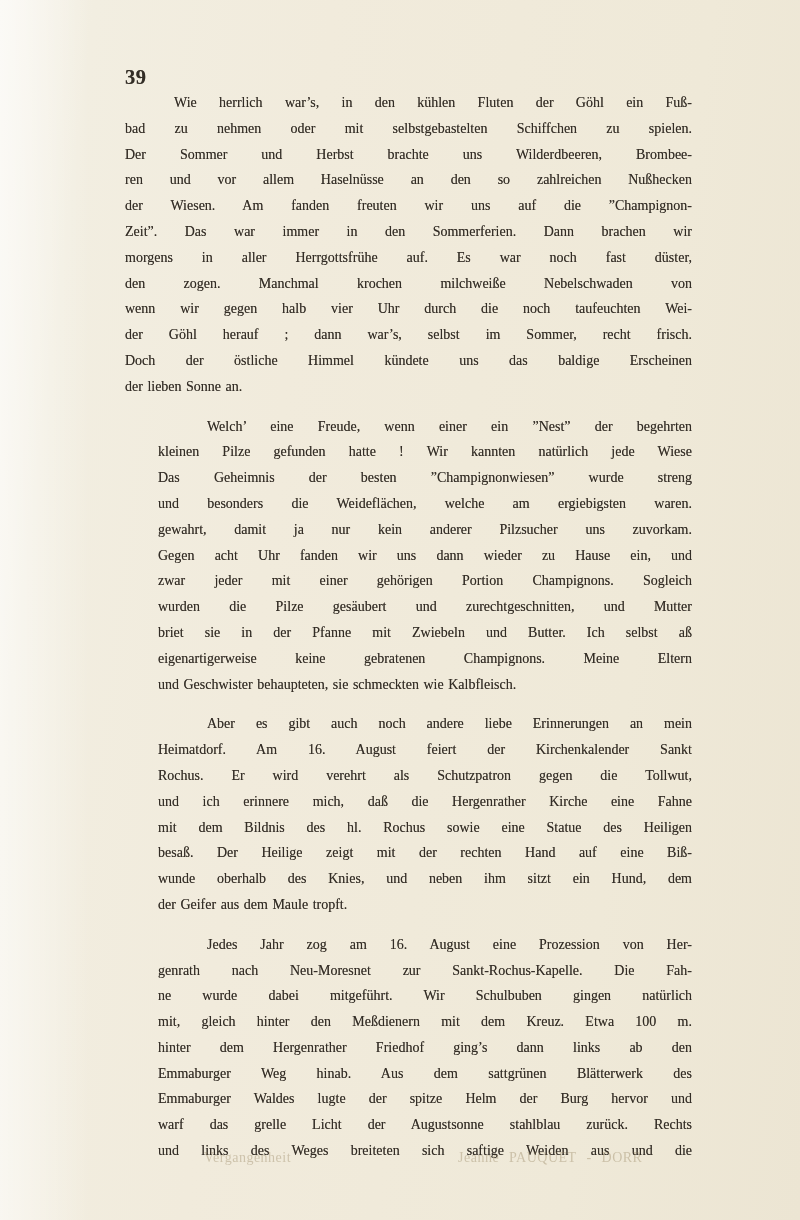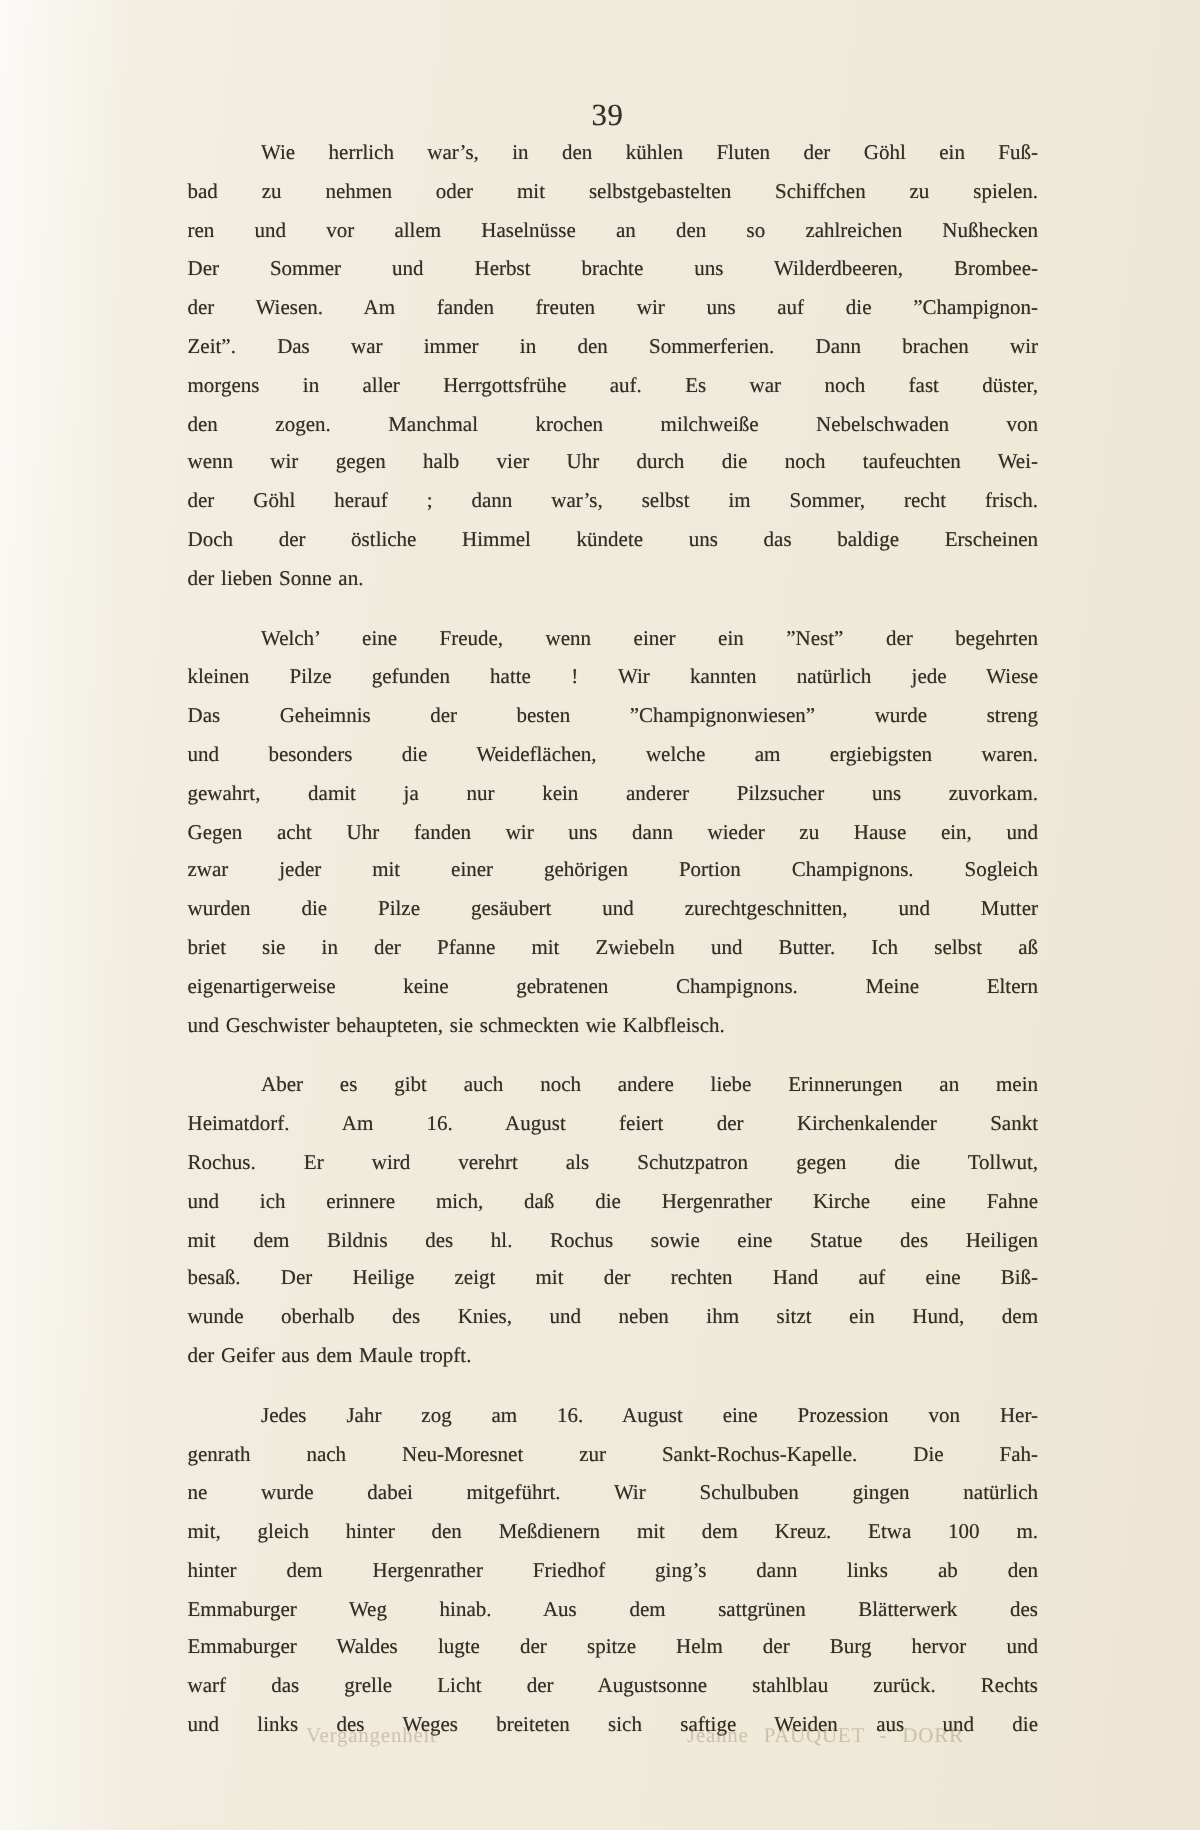--- a/index.html
+++ b/index.html
@@ -27,34 +27,35 @@
     top: 0; left: 0;
     width: 90px; height: 100%;
     background: linear-gradient(to right, rgba(255,255,255,0.55), rgba(255,255,255,0));
     pointer-events: none;
   }
   .page-number {
     position: absolute;
     top: 66px;
     left: 125px;
     width: 560px;
-    text-align: center;
+    text-align: left;
     font-size: 20.5px;
-    font-weight: normal;
+    font-weight: bold;
     letter-spacing: 0.5px;
     text-shadow: 0 0 0.5px rgba(45,38,30,0.55);
   }
   .text-block {
     position: absolute;
     top: 90px;
     left: 125px;
     width: 567px;
   }
   .paragraph + .paragraph {
     margin-top: 14px;
+    margin-left: 33px;
   }
   .line {
     font-size: 14px;
     line-height: 25.8px;
     text-align: justify;
     text-align-last: justify;
     word-spacing: 1px;
     text-shadow: 0 0 0.5px rgba(45,38,30,0.55);
   }
   .line.first {
@@ -82,22 +83,22 @@
 <body>
 
 <div class="page-sheen"></div>
 
 <div class="page-number">39</div>
 
 <div class="text-block" id="text-block">
     <div class="paragraph">
       <div class="line first">Wie herrlich war’s, in den kühlen Fluten der Göhl ein Fuß-</div>
       <div class="line">bad zu nehmen oder mit selbstgebastelten Schiffchen zu spielen.</div>
+      <div class="line">Der Sommer und Herbst brachte uns Wilderdbeeren, Brombee-</div>
       <div class="line">ren und vor allem Haselnüsse an den so zahlreichen Nußhecken</div>
-      <div class="line">Der Sommer und Herbst brachte uns Wilderdbeeren, Brombee-</div>
       <div class="line">der Wiesen. Am fanden freuten wir uns auf die ”Champignon-</div>
       <div class="line">Zeit”. Das war immer in den Sommerferien. Dann brachen wir</div>
       <div class="line">morgens in aller Herrgottsfrühe auf. Es war noch fast düster,</div>
       <div class="line">den zogen. Manchmal krochen milchweiße Nebelschwaden von</div>
       <div class="line">wenn wir gegen halb vier Uhr durch die noch taufeuchten Wei-</div>
       <div class="line">der Göhl herauf ; dann war’s, selbst im Sommer, recht frisch.</div>
       <div class="line">Doch der östliche Himmel kündete uns das baldige Erscheinen</div>
       <div class="line last">der lieben Sonne an.</div>
     </div>
     <div class="paragraph">

